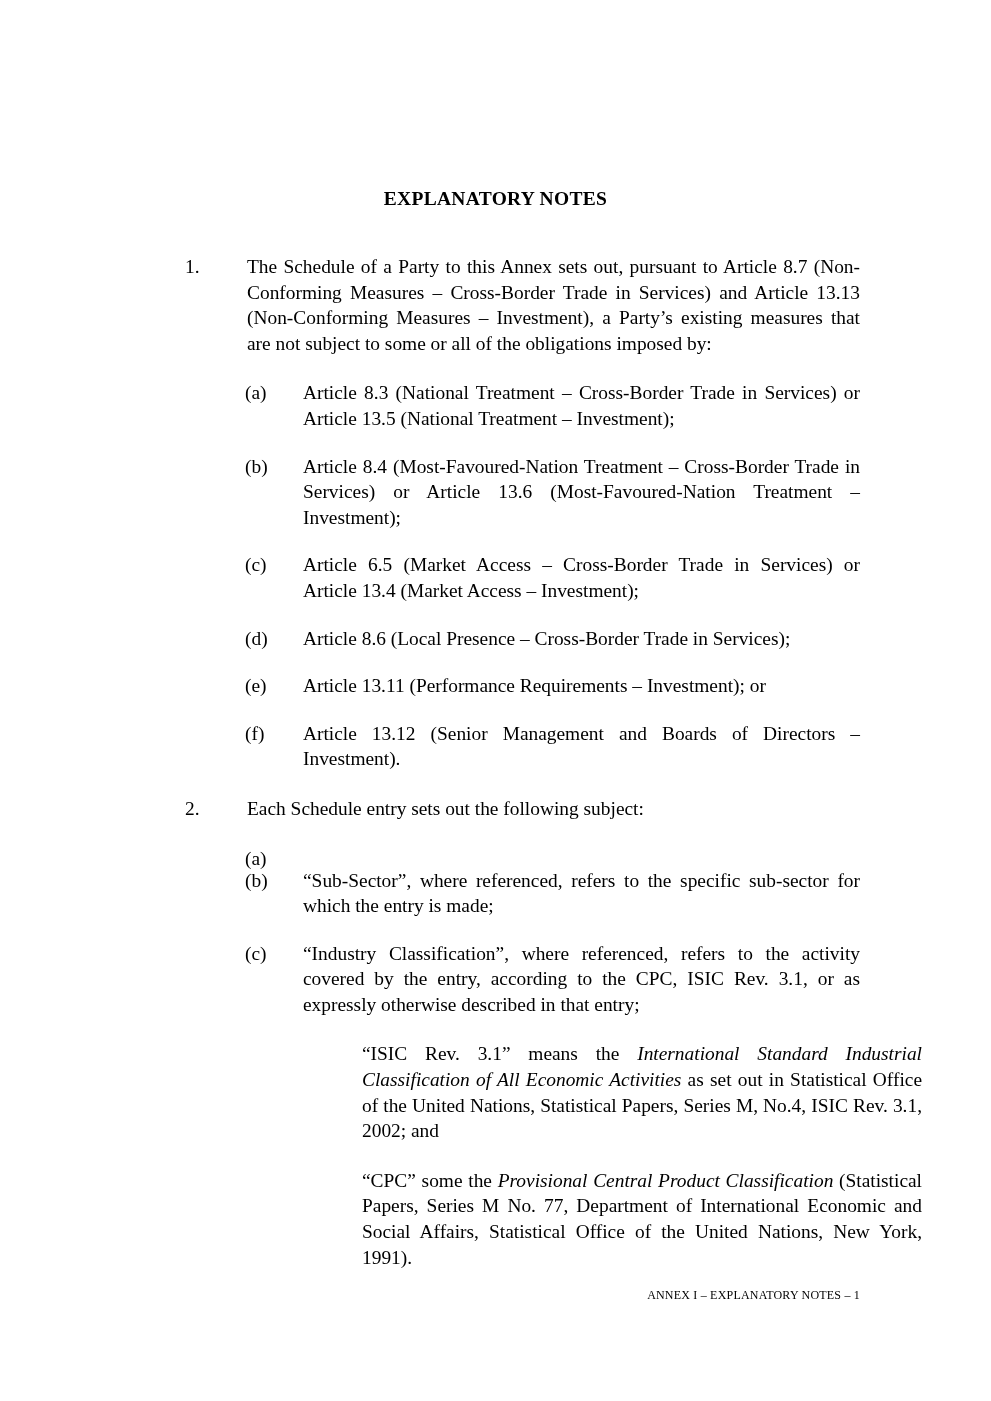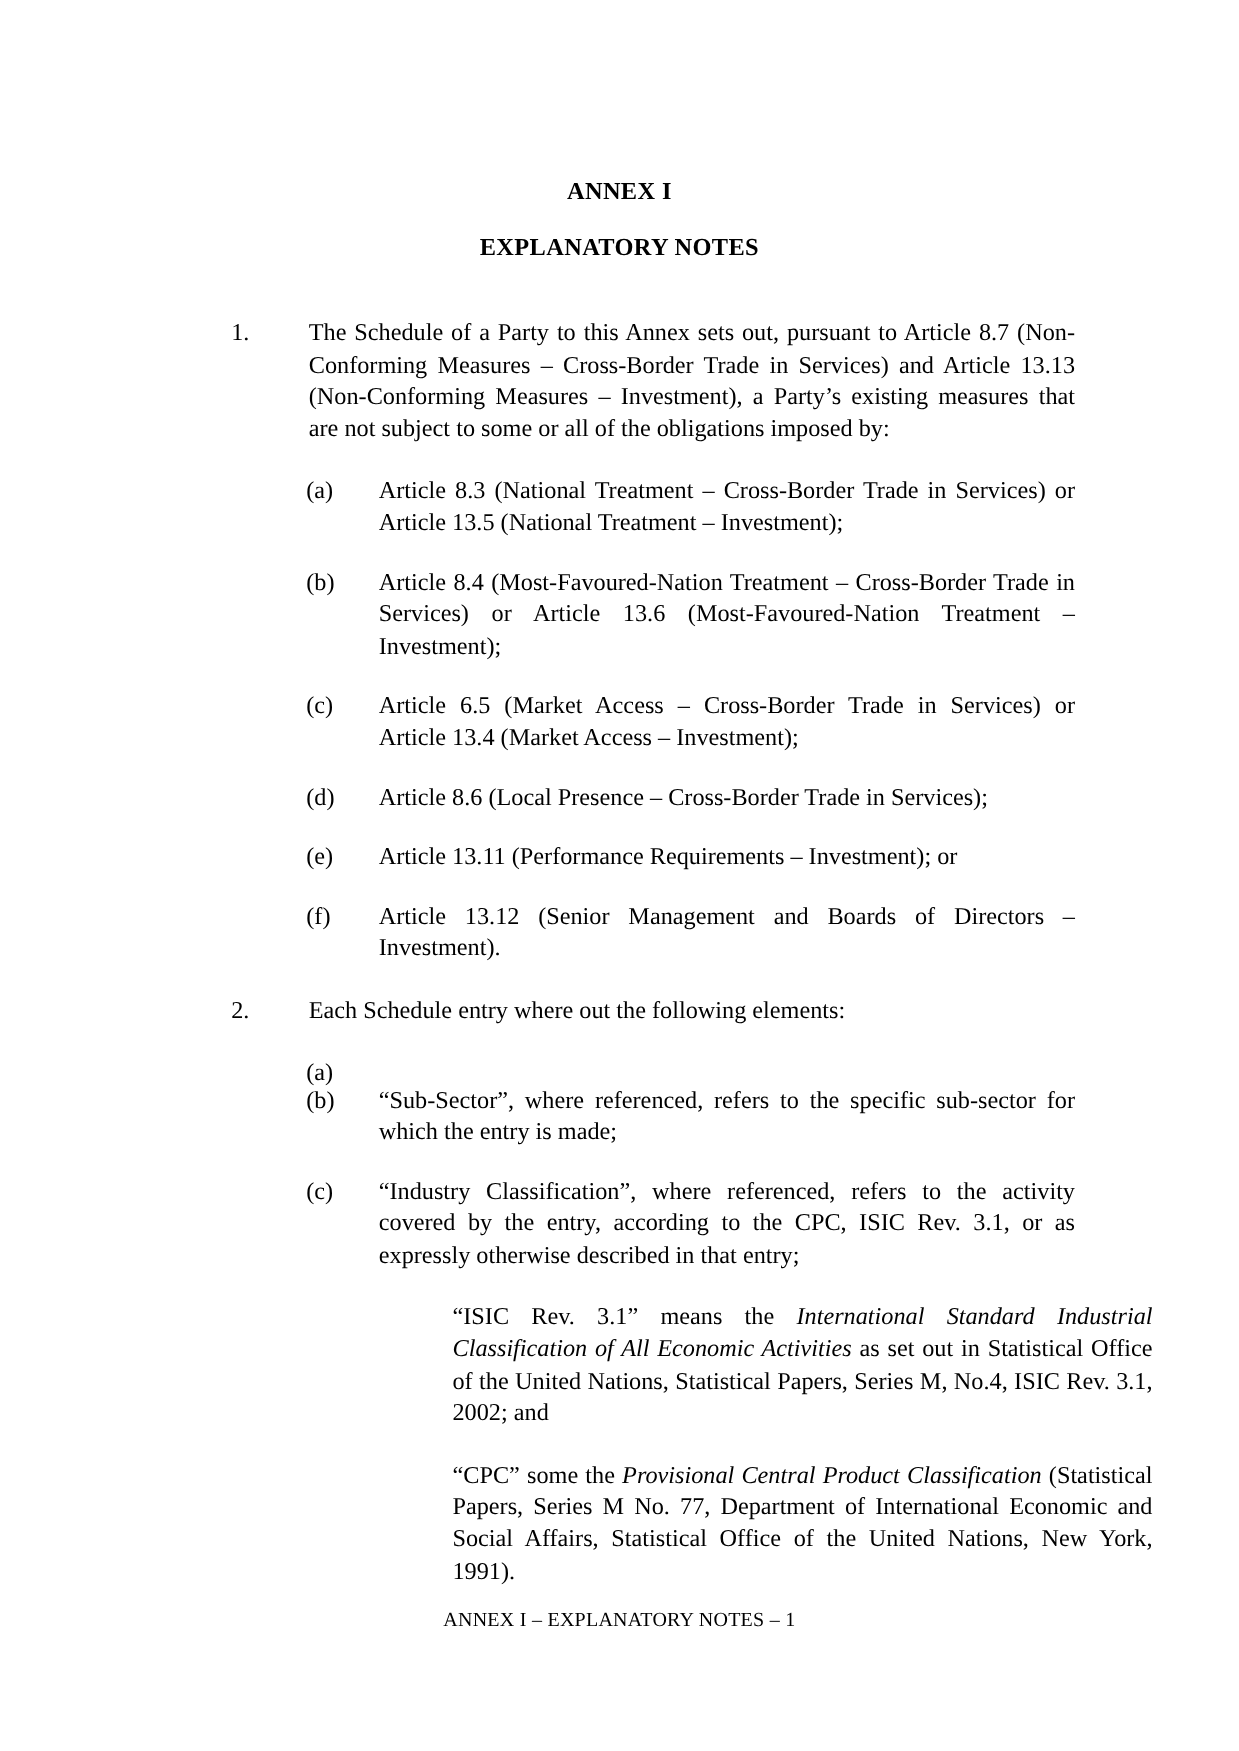--- a/index.html
+++ b/index.html
@@ -89,31 +89,30 @@
   .gap-lg { height: 24px; }
 
   .it { font-style: italic; }
 
   
   #page-footer {
     position: absolute;
     left: 131px;
     top: 1288px;
     width: 729px;
-    text-align: center;
-    font-size: 16px;
+    text-align: right;
+    font-size: 12px;
     letter-spacing: 0.2px;
   }
 </style>
 </head>
 <body>
 
 <div class="page">
 
-  <div class="heading" id="annex-heading">ANNEX I</div>
   <div class="heading" id="notes-heading">EXPLANATORY NOTES</div>
 
   <div class="body-block">
 
     <div class="num-item">
       <span class="marker">1.</span>
       <span>The Schedule of a Party to this Annex sets out, pursuant to Article 8.7 (Non-Conforming Measures – Cross-Border Trade in Services) and Article 13.13 (Non-Conforming Measures – Investment), a Party’s existing measures that are not subject to some or all of the obligations imposed by:</span>
     </div>
 
     <div class="gap-lg"></div>
@@ -150,21 +149,21 @@
 
     <div class="let-item">
       <span class="marker">(f)</span>
       <span>Article 13.12 (Senior Management and Boards of Directors – Investment).</span>
     </div>
 
     <div class="gap-lg"></div>
 
     <div class="num-item">
       <span class="marker">2.</span>
-      <span>Each Schedule entry where out the following elements:</span>
+      <span>Each Schedule entry sets out the following subject:</span>
     </div>
 
     <div class="gap-lg"></div>
 
     <div class="let-item">
       <span class="marker">(a)</span>
     </div>
     <div class="gap-md"></div>
 
     <div class="let-item">

